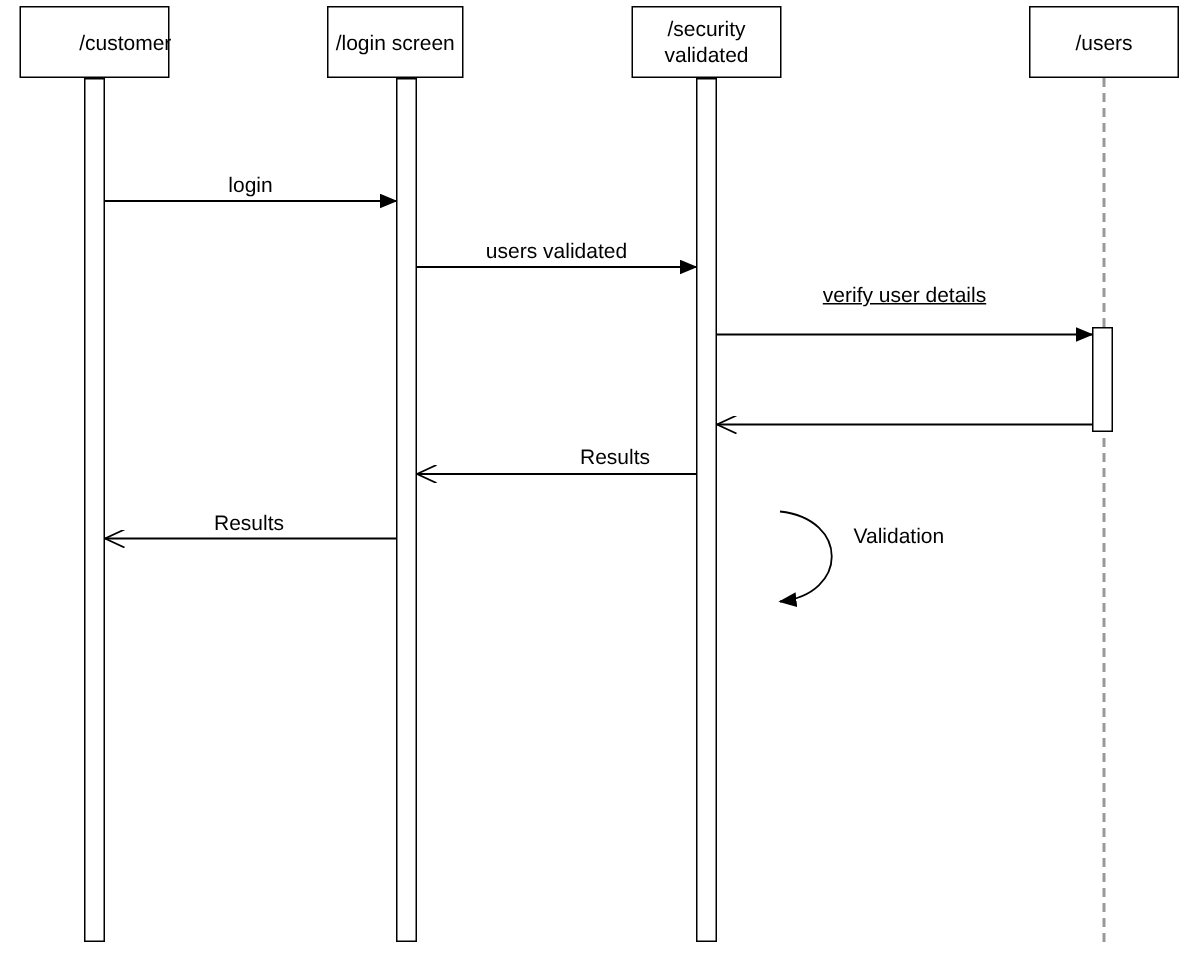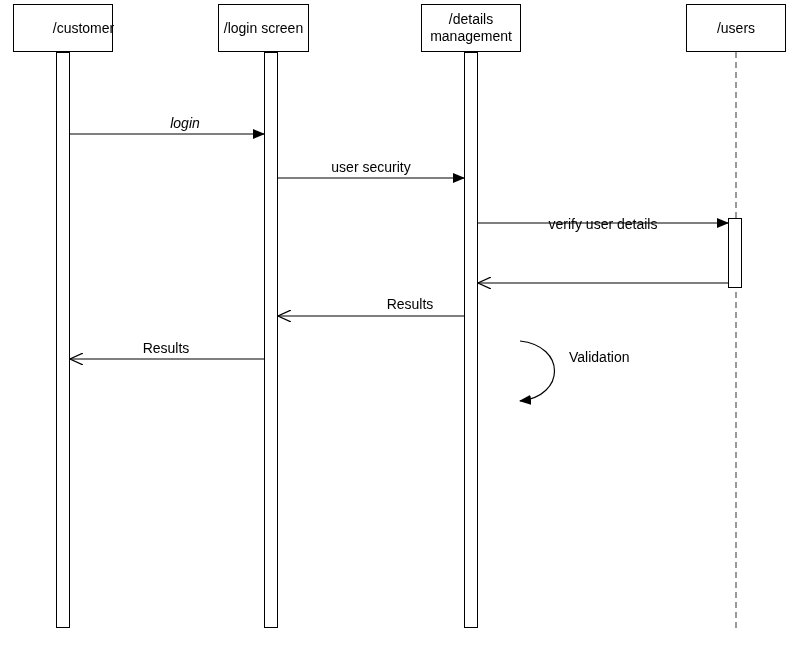--- a/index.html
+++ b/index.html
@@ -63,39 +63,39 @@
 
   <div class="head-box" style="left:13px; top:4px; width:100px; height:48px;padding-left:43px;">
     <span>/customer</span>
   </div>
 
   <div class="head-box" style="left:218px; top:4px; width:91px; height:48px;">
     <span>/login screen</span>
   </div>
 
   <div class="head-box" style="left:421px; top:4px; width:100px; height:48px;">
-    <span>/details management</span>
+    <span>/security validated</span>
   </div>
 
   <div class="head-box" style="left:686px; top:4px; width:100px; height:48px;">
     <span>/users</span>
   </div>
 
   <div class="lifeline-dashed" style="left:735px; top:52px; height:576px;"></div>
 
   <div class="activation" style="left:56px; top:52px; width:14px; height:576px;"></div>
   <div class="activation" style="left:264px; top:52px; width:14px; height:576px;"></div>
   <div class="activation" style="left:464px; top:52px; width:14px; height:576px;"></div>
   <div class="activation" style="left:728px; top:218px; width:14px; height:70px;"></div>
 
-  <div class="msg-label" style="left:185px; top:115px;font-style:italic;">login</div>
+  <div class="msg-label" style="left:167px; top:115px;">login</div>
 
-  <div class="msg-label" style="left:371px; top:159px;">user security</div>
+  <div class="msg-label" style="left:371px; top:159px;">users validated</div>
 
-  <div class="msg-label" style="left:603px; top:216px;">verify user details</div>
+  <div class="msg-label" style="left:603px; top:188px;text-decoration:underline;">verify user details</div>
 
   <div class="msg-label" style="left:410px; top:296px;">Results</div>
 
   <div class="msg-label" style="left:166px; top:340px;">Results</div>
 
   <div class="msg-label" style="left:569px; top:349px; transform:none;">Validation</div>
 
   <svg class="arrows">
     <defs>
       <marker id="solidArrow" markerWidth="12" markerHeight="10" refX="11" refY="5" orient="auto" markerUnits="userSpaceOnUse">

